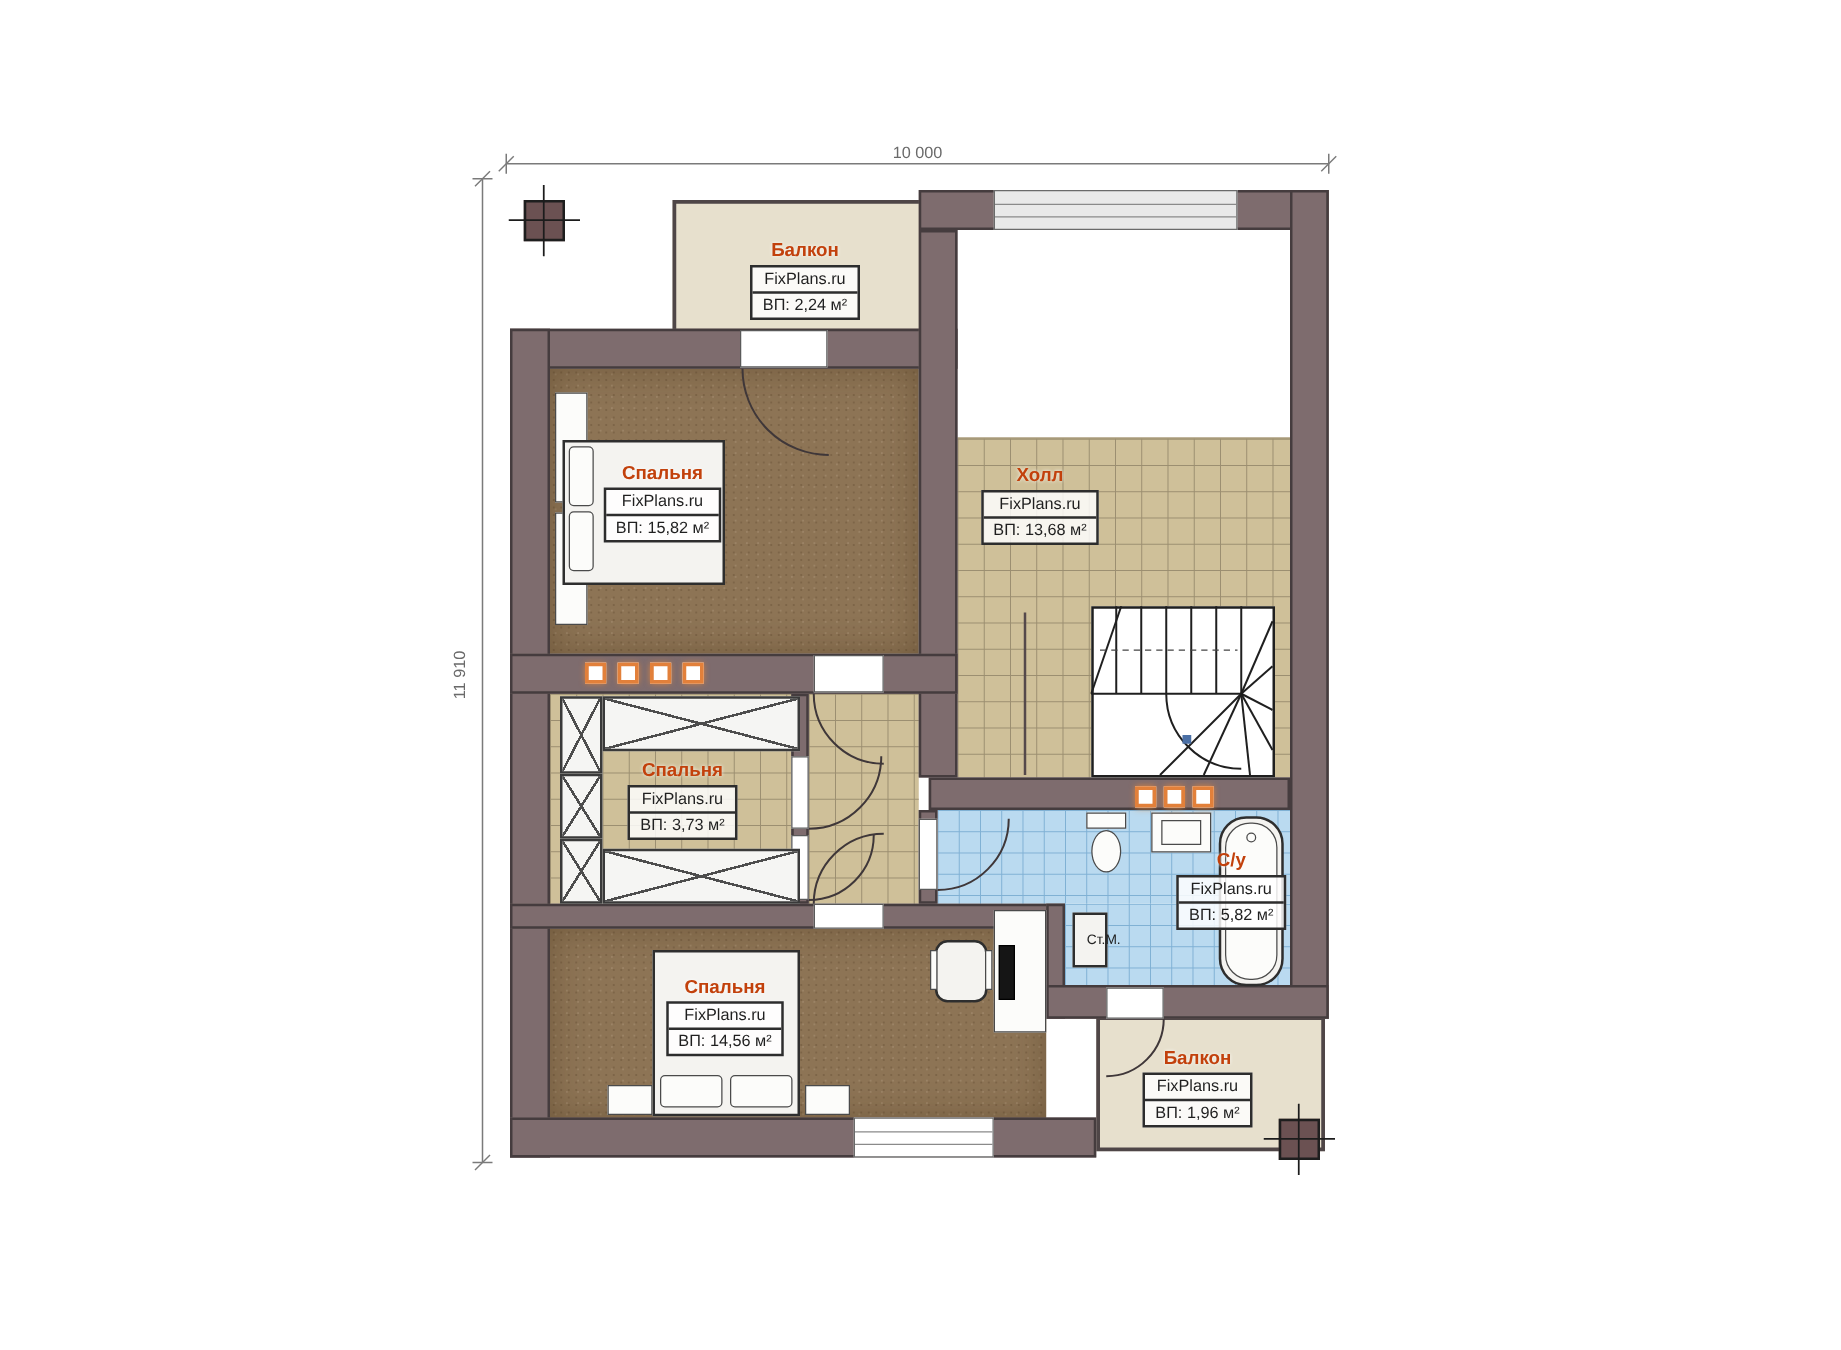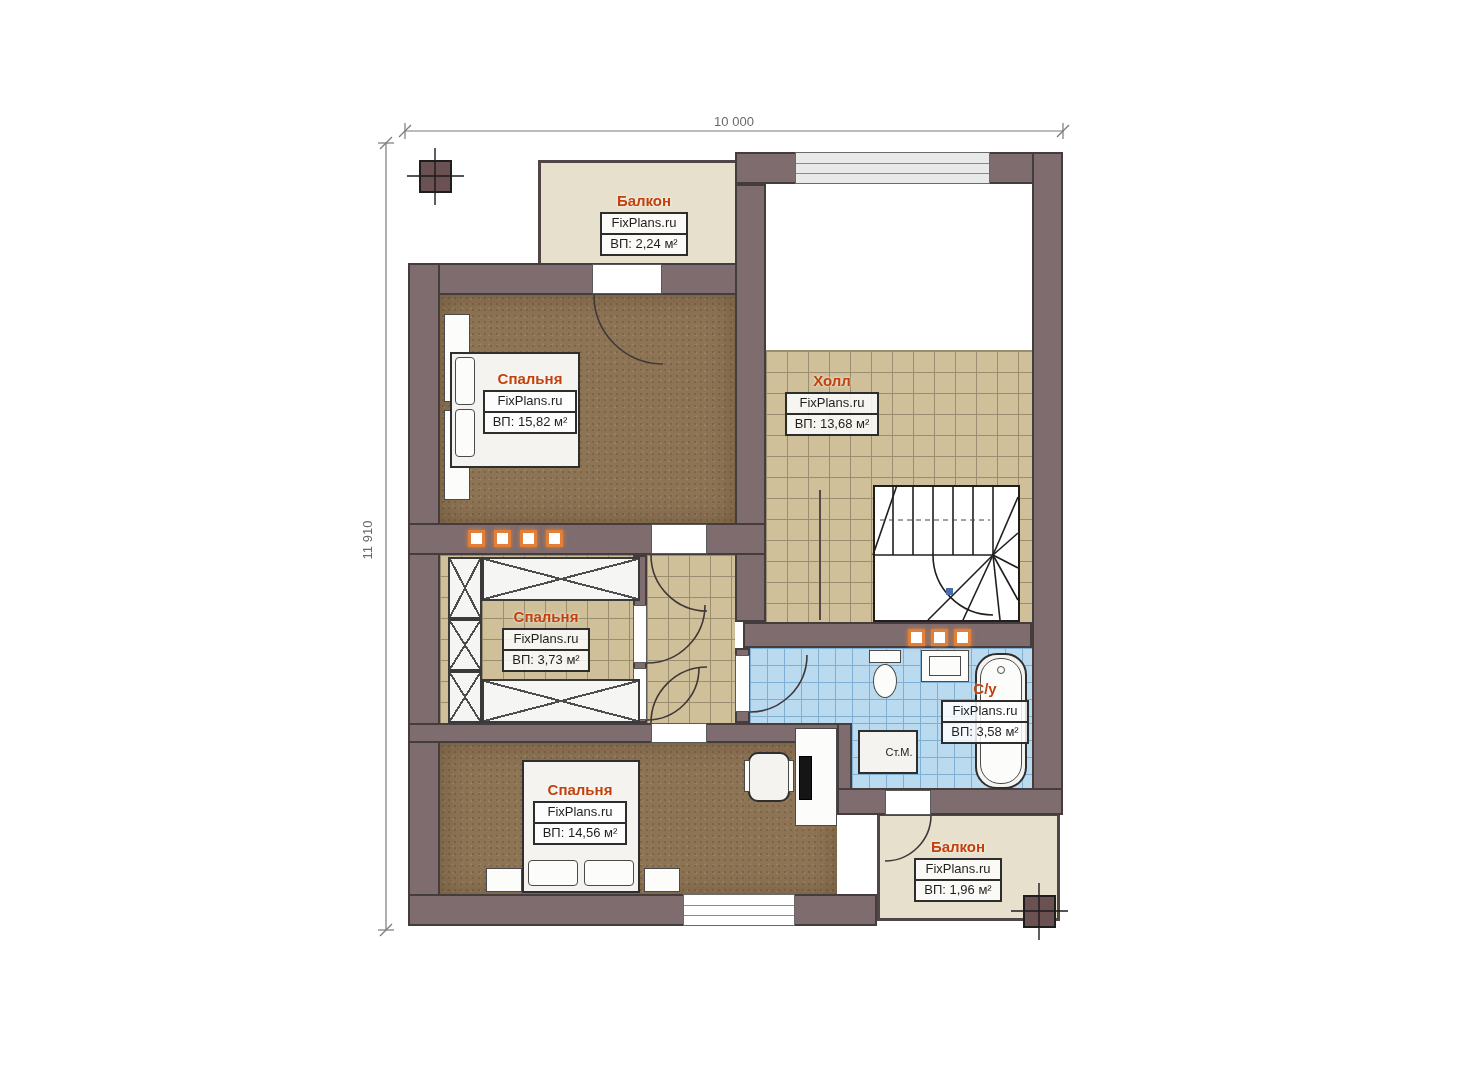--- a/index.html
+++ b/index.html
@@ -120,21 +120,21 @@
   <div class="abs xbox" style="left:482px;top:557px;width:158px;height:44px;"></div>
   <div class="abs xbox" style="left:482px;top:679px;width:158px;height:44px;"></div>
 
   <div class="abs furn-thin" style="left:869px;top:650px;width:32px;height:13px;"></div>
   <div class="abs furn-thin" style="left:873px;top:664px;width:24px;height:34px;border-radius:50% 50% 50% 50%;"></div>
   <div class="abs furn-thin" style="left:921px;top:650px;width:48px;height:32px;"></div>
   <div class="abs furn-thin" style="left:929px;top:656px;width:32px;height:20px;"></div>
   <div class="abs furn" style="left:975px;top:653px;width:52px;height:136px;border-radius:22px;"></div>
   <div class="abs furn-thin" style="left:980px;top:658px;width:42px;height:126px;border-radius:20px;"></div>
   <div class="abs furn-thin" style="left:997px;top:666px;width:8px;height:8px;border-radius:50%;"></div>
-  <div class="abs furn washer-label" style="left:858px;top:730px;width:60px;height:44px;padding-left:22px;">
+  <div class="abs furn washer-label" style="left:858px;top:730px;width:28px;height:44px;padding-left:22px;">
     <span>Ст.М.</span>
   </div>
 
   <div class="abs furn-thin" style="left:486px;top:868px;width:36px;height:24px;"></div>
   <div class="abs furn-thin" style="left:644px;top:868px;width:36px;height:24px;"></div>
   <div class="abs furn" style="left:522px;top:760px;width:118px;height:133px;"></div>
   <div class="abs furn-thin" style="left:528px;top:860px;width:50px;height:26px;border-radius:4px;"></div>
   <div class="abs furn-thin" style="left:584px;top:860px;width:50px;height:26px;border-radius:4px;"></div>
   <div class="abs furn-thin" style="left:795px;top:728px;width:42px;height:98px;"></div>
   <div class="abs monitor" style="left:799px;top:756px;width:13px;height:44px;"></div>
@@ -229,21 +229,21 @@
     <div class="rbox">
       <div class="row1">FixPlans.ru</div>
       <div class="row2">ВП: 3,73 м²</div>
     </div>
   </div>
 
   <div class="rlabel" style="left:938px;top:680px;width:94px;">
     <div class="rname">С/у</div>
     <div class="rbox">
       <div class="row1">FixPlans.ru</div>
-      <div class="row2">ВП: 3,58 м²</div>
+      <div class="row2">ВП: 5,82 м²</div>
     </div>
   </div>
 
   <div class="rlabel" style="left:518px;top:781px;width:124px;">
     <div class="rname">Спальня</div>
     <div class="rbox">
       <div class="row1">FixPlans.ru</div>
       <div class="row2">ВП: 14,56 м²</div>
     </div>
   </div>

